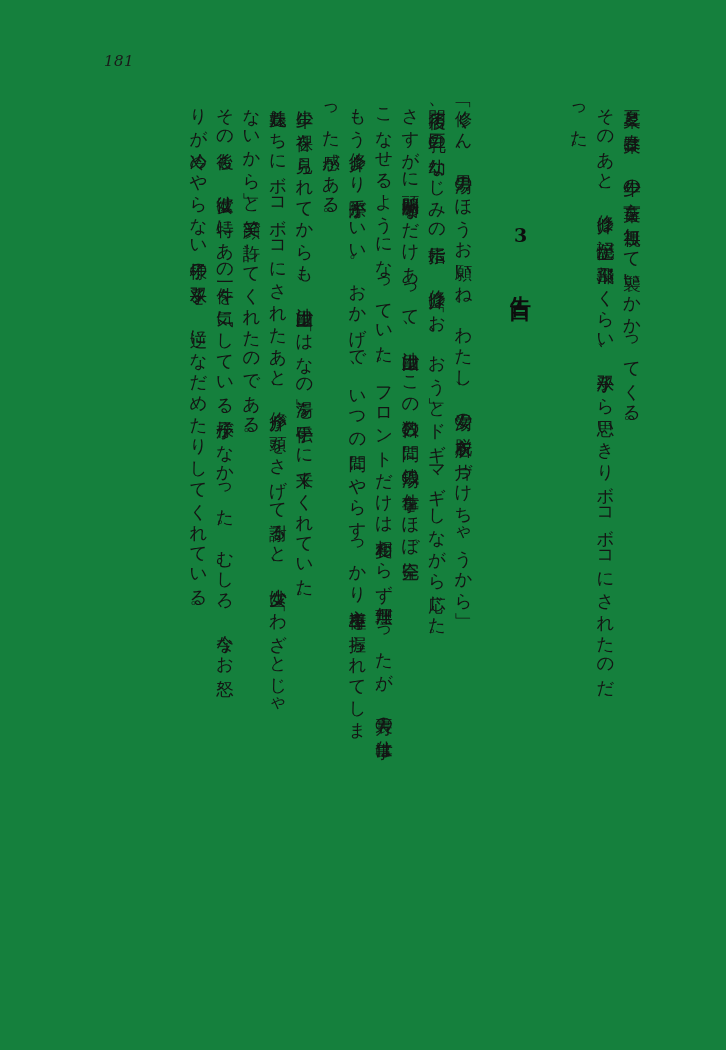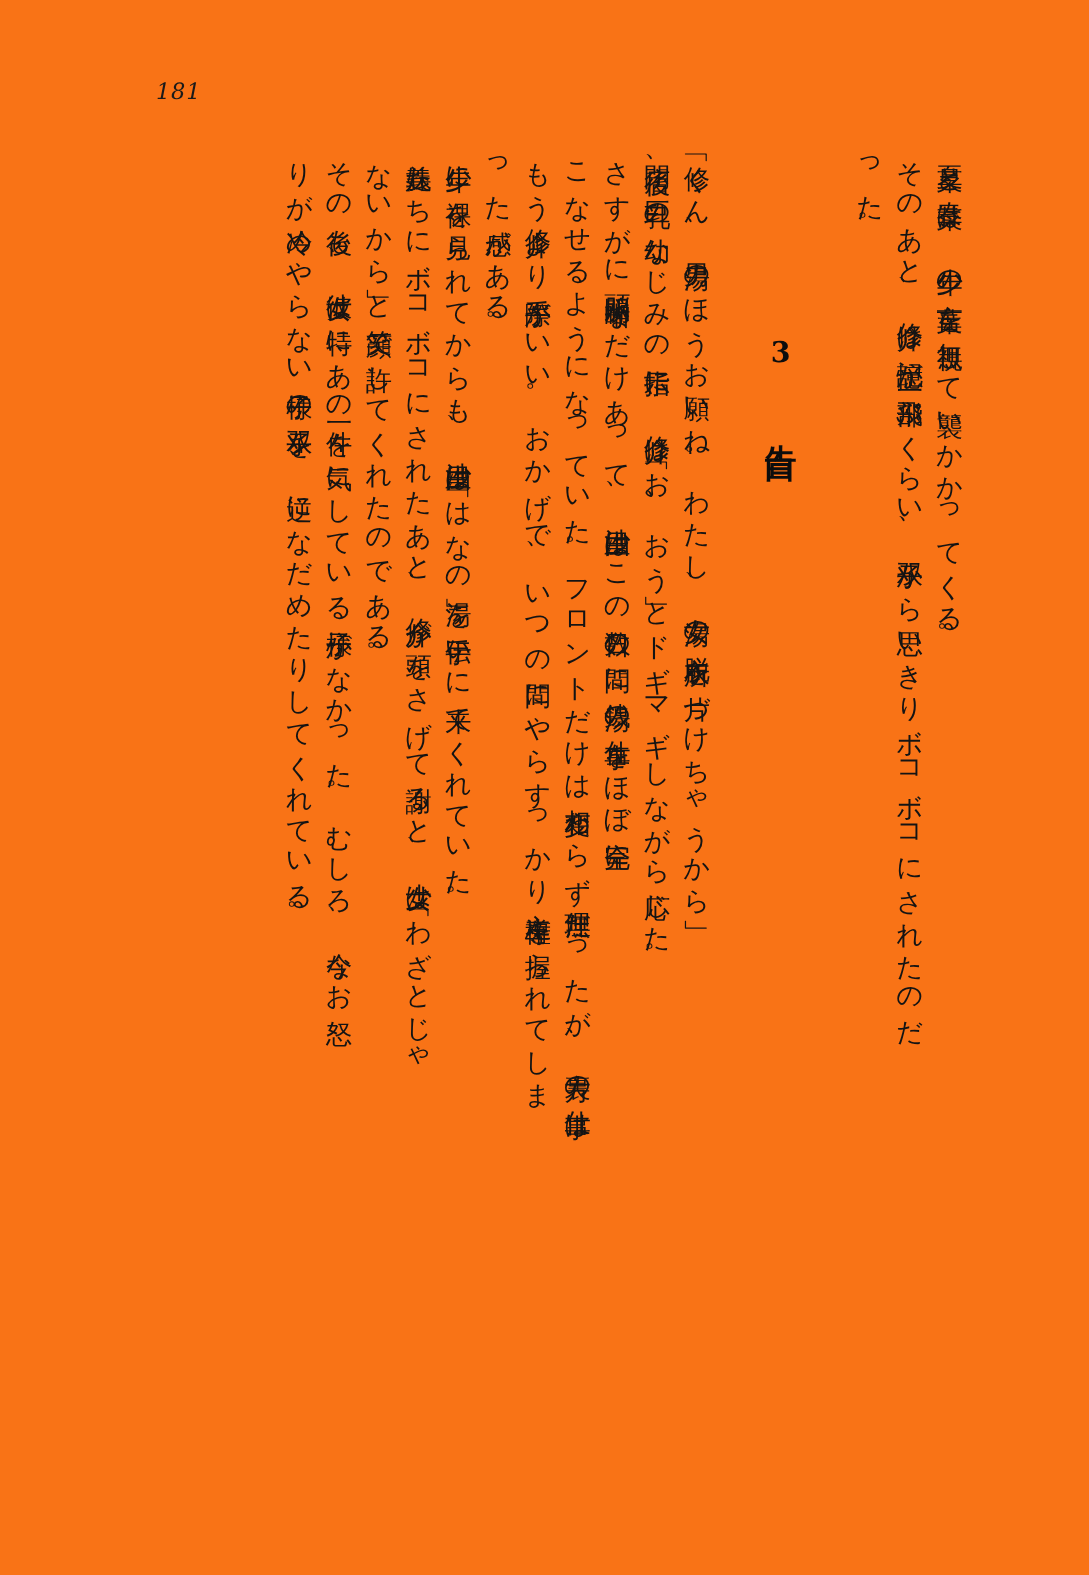--- a/index.html
+++ b/index.html
@@ -11,21 +11,21 @@
     width: 726px;
     height: 1050px;
     overflow: hidden;
     font-family: "DejaVu Serif", "Liberation Serif", serif;
     color: #111111;
   }
   #page {
     position: relative;
     width: 726px;
     height: 1050px;
-    background: #f97316;
+    background: #15803d;
   }
   
   #page-number {
     position: absolute;
     top: 52px;
     left: 104px;
     font-size: 15px;
     font-style: italic;
     font-family: "DejaVu Serif", "Liberation Serif", serif;
     color: #1a1a1a;

